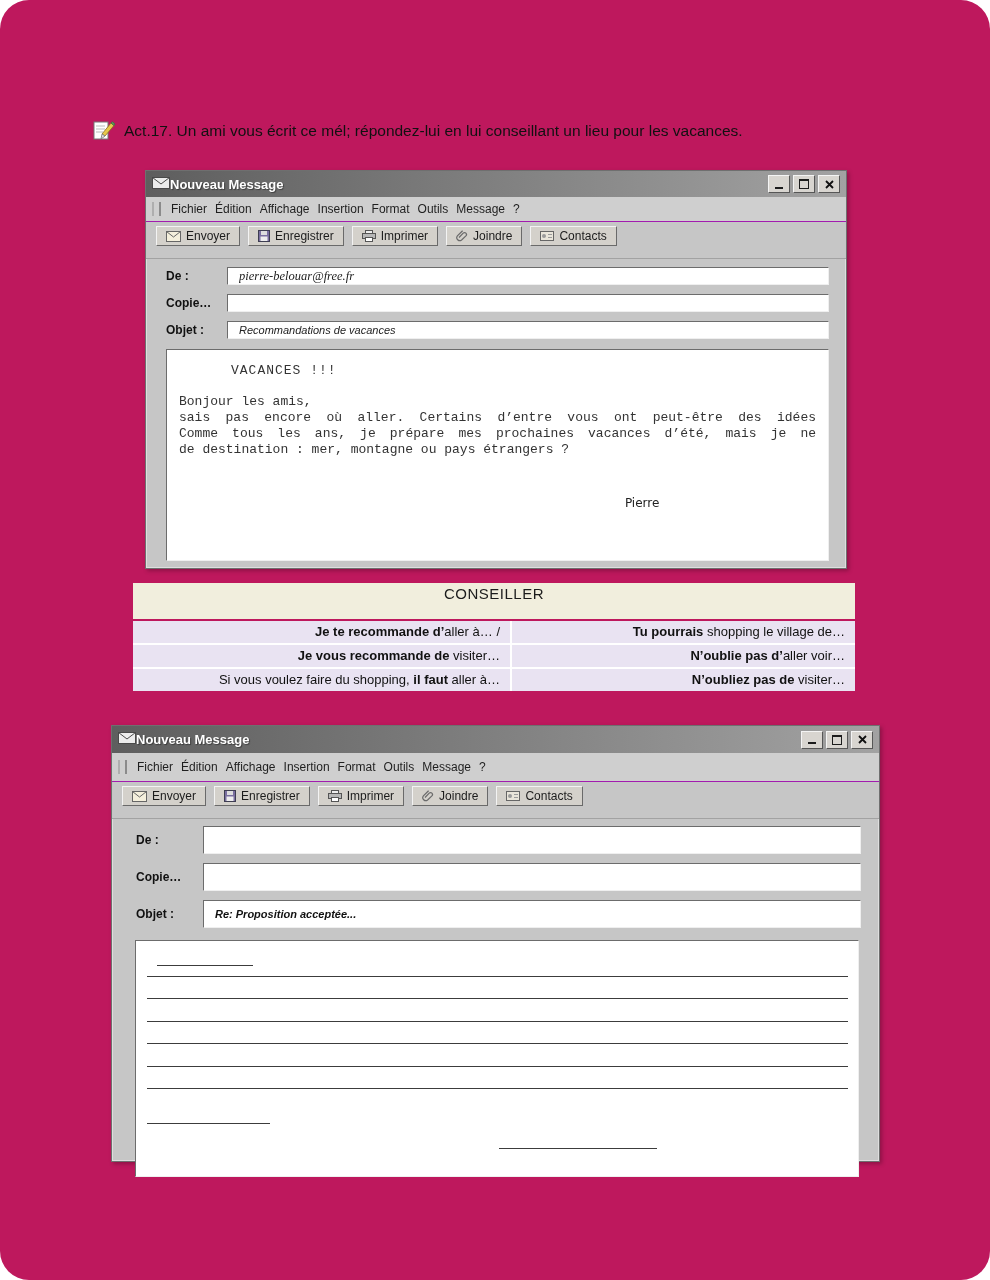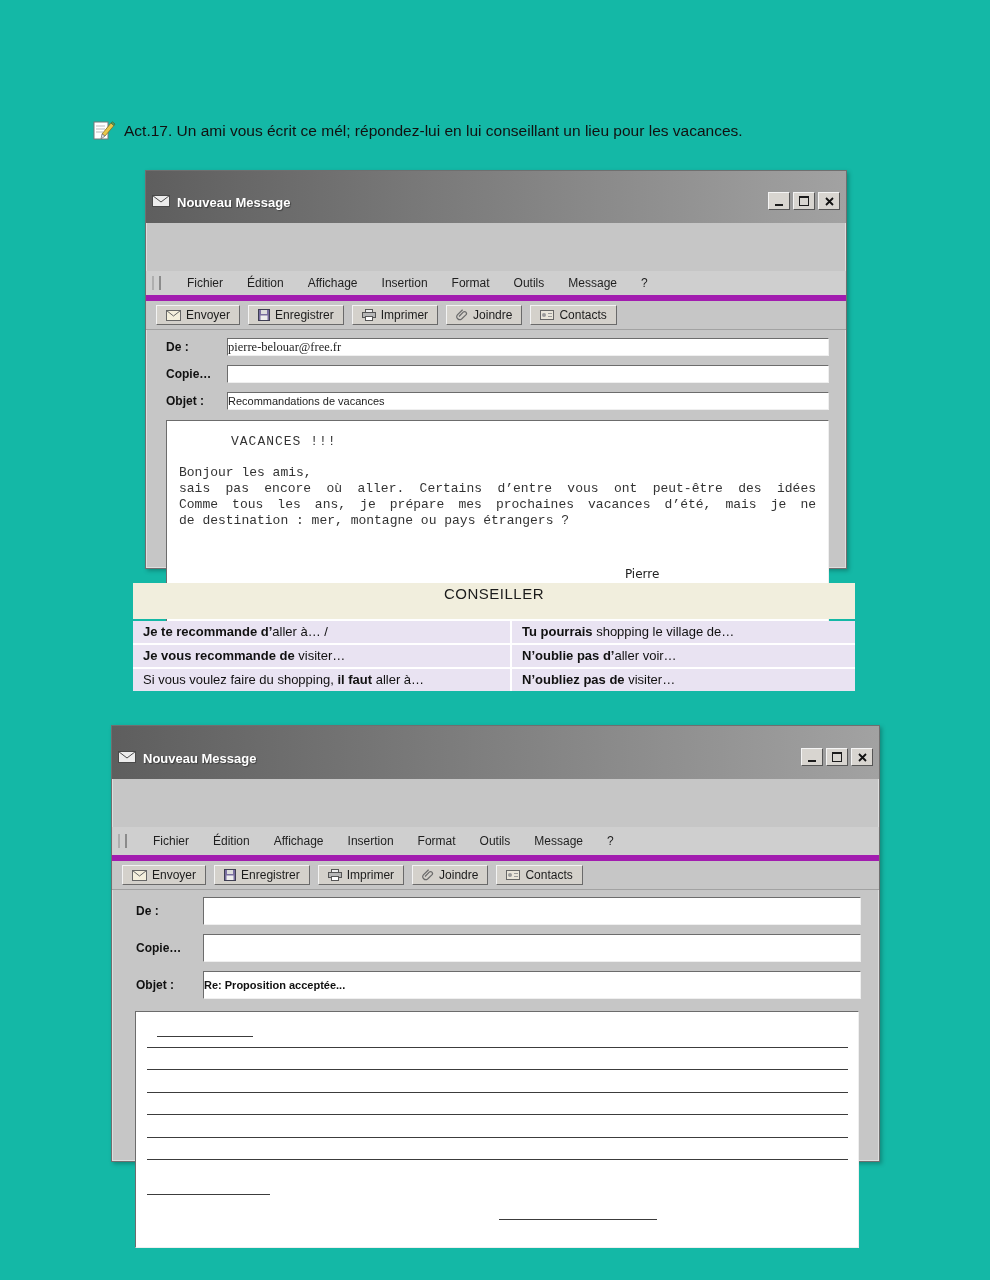--- a/index.html
+++ b/index.html
@@ -1,68 +1,68 @@
 <!DOCTYPE html>
 <html><head>
 <meta charset="utf-8">
 <style>
   html,body { margin:0; padding:0; background:#ffffff; }
   .page {
-    position:relative; width:990px; height:1280px; background:#14b8a6;
-    font-family:"Liberation Sans", sans-serif; color:#1a1a1a; overflow:hidden;
+    position:relative; width:990px; height:1280px; background:#be185d;
+    font-family:"Liberation Sans", sans-serif; color:#1a1a1a; overflow:hidden;border-radius:29px;
   }
 
   
   .instruction { position:absolute; left:92px; top:118px; display:flex; align-items:flex-start; gap:8px; }
   .instruction .txt { font-size:15.5px; line-height:26px; color:#111; }
   .act-icon { width:24px; height:24px; display:inline-block; }
 
   
   .window {
     position:absolute; background:#c6c6c6; border:1px solid #6f6f6f;
     box-shadow: inset 0 0 0 1px #dedede, 2px 2px 4px rgba(0,0,0,.25);
   }
   .titlebar {
-    height:26px; display:flex; align-items:flex-end; gap:7px; padding:13px 6px;
+    height:26px; display:flex; align-items:center; padding:0 6px;
     background:linear-gradient(to right,#5e5e5e,#a2a2a2);
     color:#fff; font-weight:bold; font-size:13px;
   }
   .t-title { text-shadow:1px 1px 1px rgba(0,0,0,.4); }
   .winbtns { margin-left:auto; display:flex; gap:3px; }
   .winbtn {
     width:20px; height:16px; background:#d8d5d0;
     border:1px solid; border-color:#f4f4f4 #565656 #565656 #f4f4f4;
     display:flex; align-items:center; justify-content:center;
   }
   .glyph-min { width:8px; height:7px; border-bottom:2px solid #1c1c1c; }
   .glyph-max { width:8px; height:7px; border:1px solid #1c1c1c; border-top:2px solid #1c1c1c; }
 
   .menubar {
-    display:flex; align-items:center; background:#cfcfcf; border-bottom:6px solid #a21caf;
-    padding:5px 10px 5px 6px; font-size:12px; color:#1f1f1f; gap:24px;margin-top:48px;
+    display:flex; align-items:center; background:#cfcfcf; border-bottom:1px solid #a21caf;
+    padding:5px 10px 5px 6px; font-size:12px; color:#1f1f1f; gap:8px;
   }
   .menu-grip { width:5px; height:14px; border-left:2px solid #aeaeae; border-right:2px solid #8b8b8b; margin-right:2px; }
   .mi { cursor:default; }
 
   .toolbar {
-    display:flex; align-items:center; gap:8px; padding:4px 8px 4px 10px;
+    display:flex; align-items:center; gap:8px; padding:4px 8px 12px 10px;
     background:#c6c6c6; border-bottom:1px solid #a2a2a2;
   }
   .tbtn {
     display:flex; align-items:center; gap:5px; padding:2px 9px; height:20px;
     background:#d4d1cb; border:1px solid; border-color:#f3f3f3 #6a6a6a #6a6a6a #f3f3f3;
     font-size:12px; color:#1c1c1c; font-family:"Liberation Sans",sans-serif;
   }
   .tbtn svg { display:block; }
 
   .fields { display:grid; align-items:center; }
   .flabel { font-weight:bold; font-size:12px; color:#111; }
   .finput {
     height:18px; background:#fff; border:1px solid; border-color:#6c6c6c #efefef #efefef #6c6c6c;
-    padding:0 0; box-sizing:border-box; width:100%;
+    padding:0 11px; box-sizing:border-box; width:100%;font-style:italic;
   }
   .serif-val { font-family:"Liberation Serif", serif; font-size:12.5px; color:#222; }
   .obj-val-1 { font-family:"Liberation Sans", sans-serif; font-size:11px; color:#222; }
   .obj-val-2 { font-family:"Liberation Sans", sans-serif; font-size:11px; font-weight:bold; color:#111; }
 
   
   #win1 { left:145px; top:170px; width:700px; height:397px; }
   #win1 .fields { grid-template-columns:57px 1fr; row-gap:9px; column-gap:4px; padding:8px 17px 6px 20px; }
   .mailbody1 {
     margin:4px 17px 14px 20px; height:212px; box-sizing:border-box;
@@ -77,21 +77,21 @@
   .nline { line-height:16px; }
   .mb-sign { margin-top:38px; margin-left:70%; font-family:"DejaVu Sans", sans-serif; font-size:12px; color:#222; }
 
   
   .conseiller { position:absolute; left:133px; top:583px; width:722px; }
   .cons-header {
     height:36px; line-height:22px; text-align:center; background:#f1eedd;
     font-size:15px; letter-spacing:0.5px; color:#1c1c1c;
   }
   .cons-table {
-    margin-top:2px; display:grid; grid-template-columns:377px 1fr; gap:2px; background:#fff;
+    margin-top:2px; display:grid; grid-template-columns:377px 1fr; gap:2px; background:#fff;text-align:right;
   }
   .cons-cell {
     background:#e9e3f2; font-size:13px; line-height:20px; height:20px; padding:1px 10px 1px 10px;
     white-space:nowrap; overflow:hidden; color:#111;
   }
   .cons-cell b { font-weight:bold; }
 
   
   #win2 { left:111px; top:725px; width:767px; height:435px; }
   #win2 .titlebar { height:27px; }

